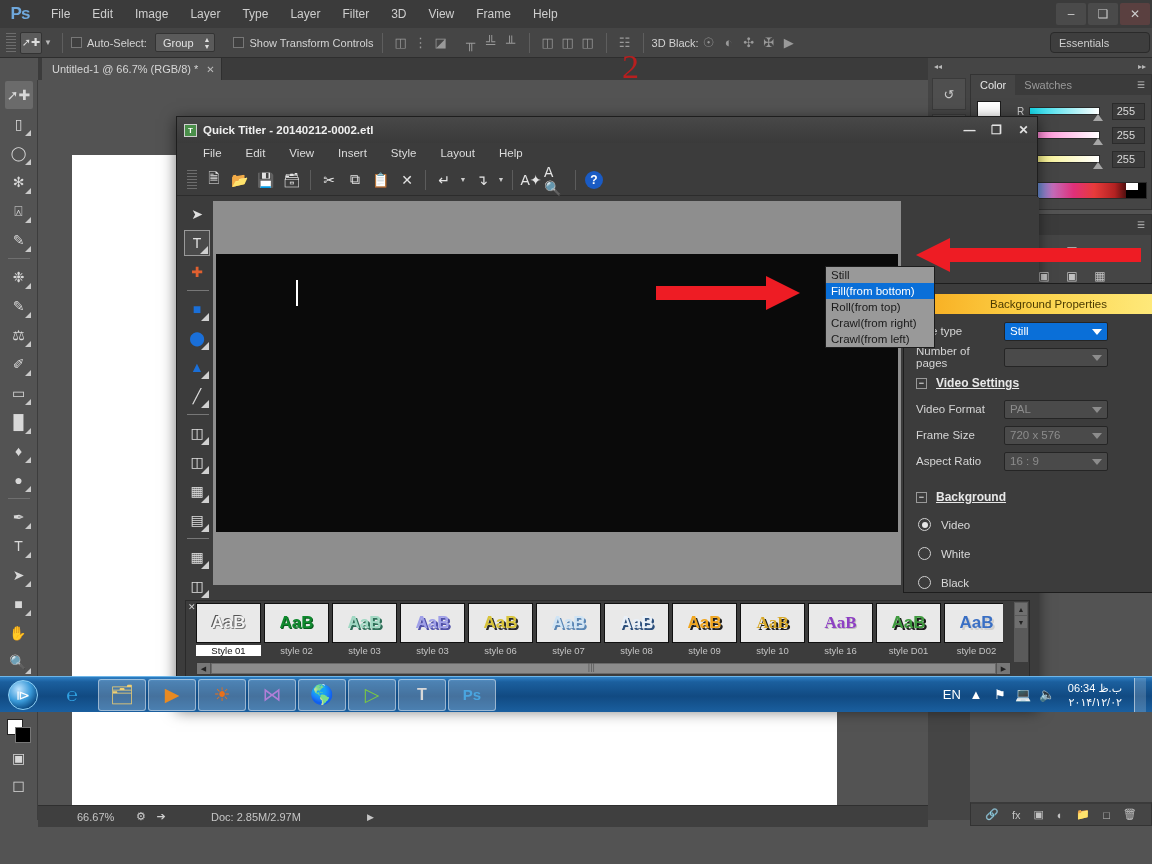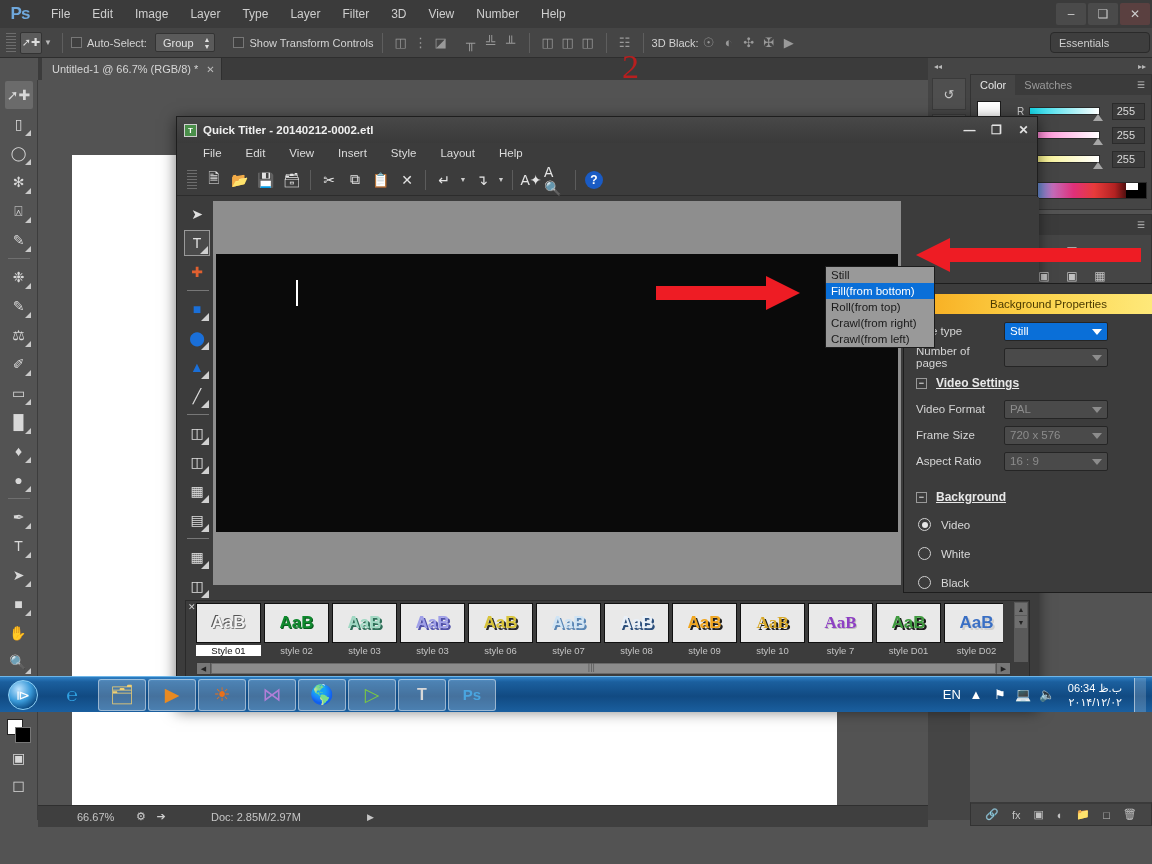--- a/index.html
+++ b/index.html
@@ -247,21 +247,21 @@
       <div class="ps-logo">Ps</div>
       <div class="ps-menu-item">File</div>
       <div class="ps-menu-item">Edit</div>
       <div class="ps-menu-item">Image</div>
       <div class="ps-menu-item">Layer</div>
       <div class="ps-menu-item">Type</div>
       <div class="ps-menu-item">Layer</div>
       <div class="ps-menu-item">Filter</div>
       <div class="ps-menu-item">3D</div>
       <div class="ps-menu-item">View</div>
-      <div class="ps-menu-item">Number</div>
+      <div class="ps-menu-item">Frame</div>
       <div class="ps-menu-item">Help</div>
       <div class="ps-win-ctrl">
         <div class="ps-win-btn">–</div>
         <div class="ps-win-btn">❑</div>
         <div class="ps-win-btn close">✕</div>
       </div>
     </div>
 
     <div class="ps-optionsbar">
       <div class="grip"></div>
@@ -686,21 +686,21 @@
       <div class="style-cell">
         <div class="style-thumb">
             <span style="font-family:'Liberation Serif',serif;color:#d8a92a;text-shadow:2px 2px 0 #1c1c1c">AaB</span>
           </div>
         <div class="style-name">style 10</div>
       </div>
       <div class="style-cell">
         <div class="style-thumb">
             <span style="font-family:'Liberation Serif',serif;color:#8e3fc4;text-shadow:1px 1px 0 #bdbdbd">AaB</span>
           </div>
-        <div class="style-name">style 7</div>
+        <div class="style-name">style 16</div>
       </div>
       <div class="style-cell">
         <div class="style-thumb">
             <span style="color:#3f9a3f;text-shadow:2px 2px 0 #1a1a1a">AaB</span>
           </div>
         <div class="style-name">style D01</div>
       </div>
       <div class="style-cell">
         <div class="style-thumb">
             <span style="color:#3a6fc4;text-shadow:2px 2px 0 #cfcfcf">AaB</span>

